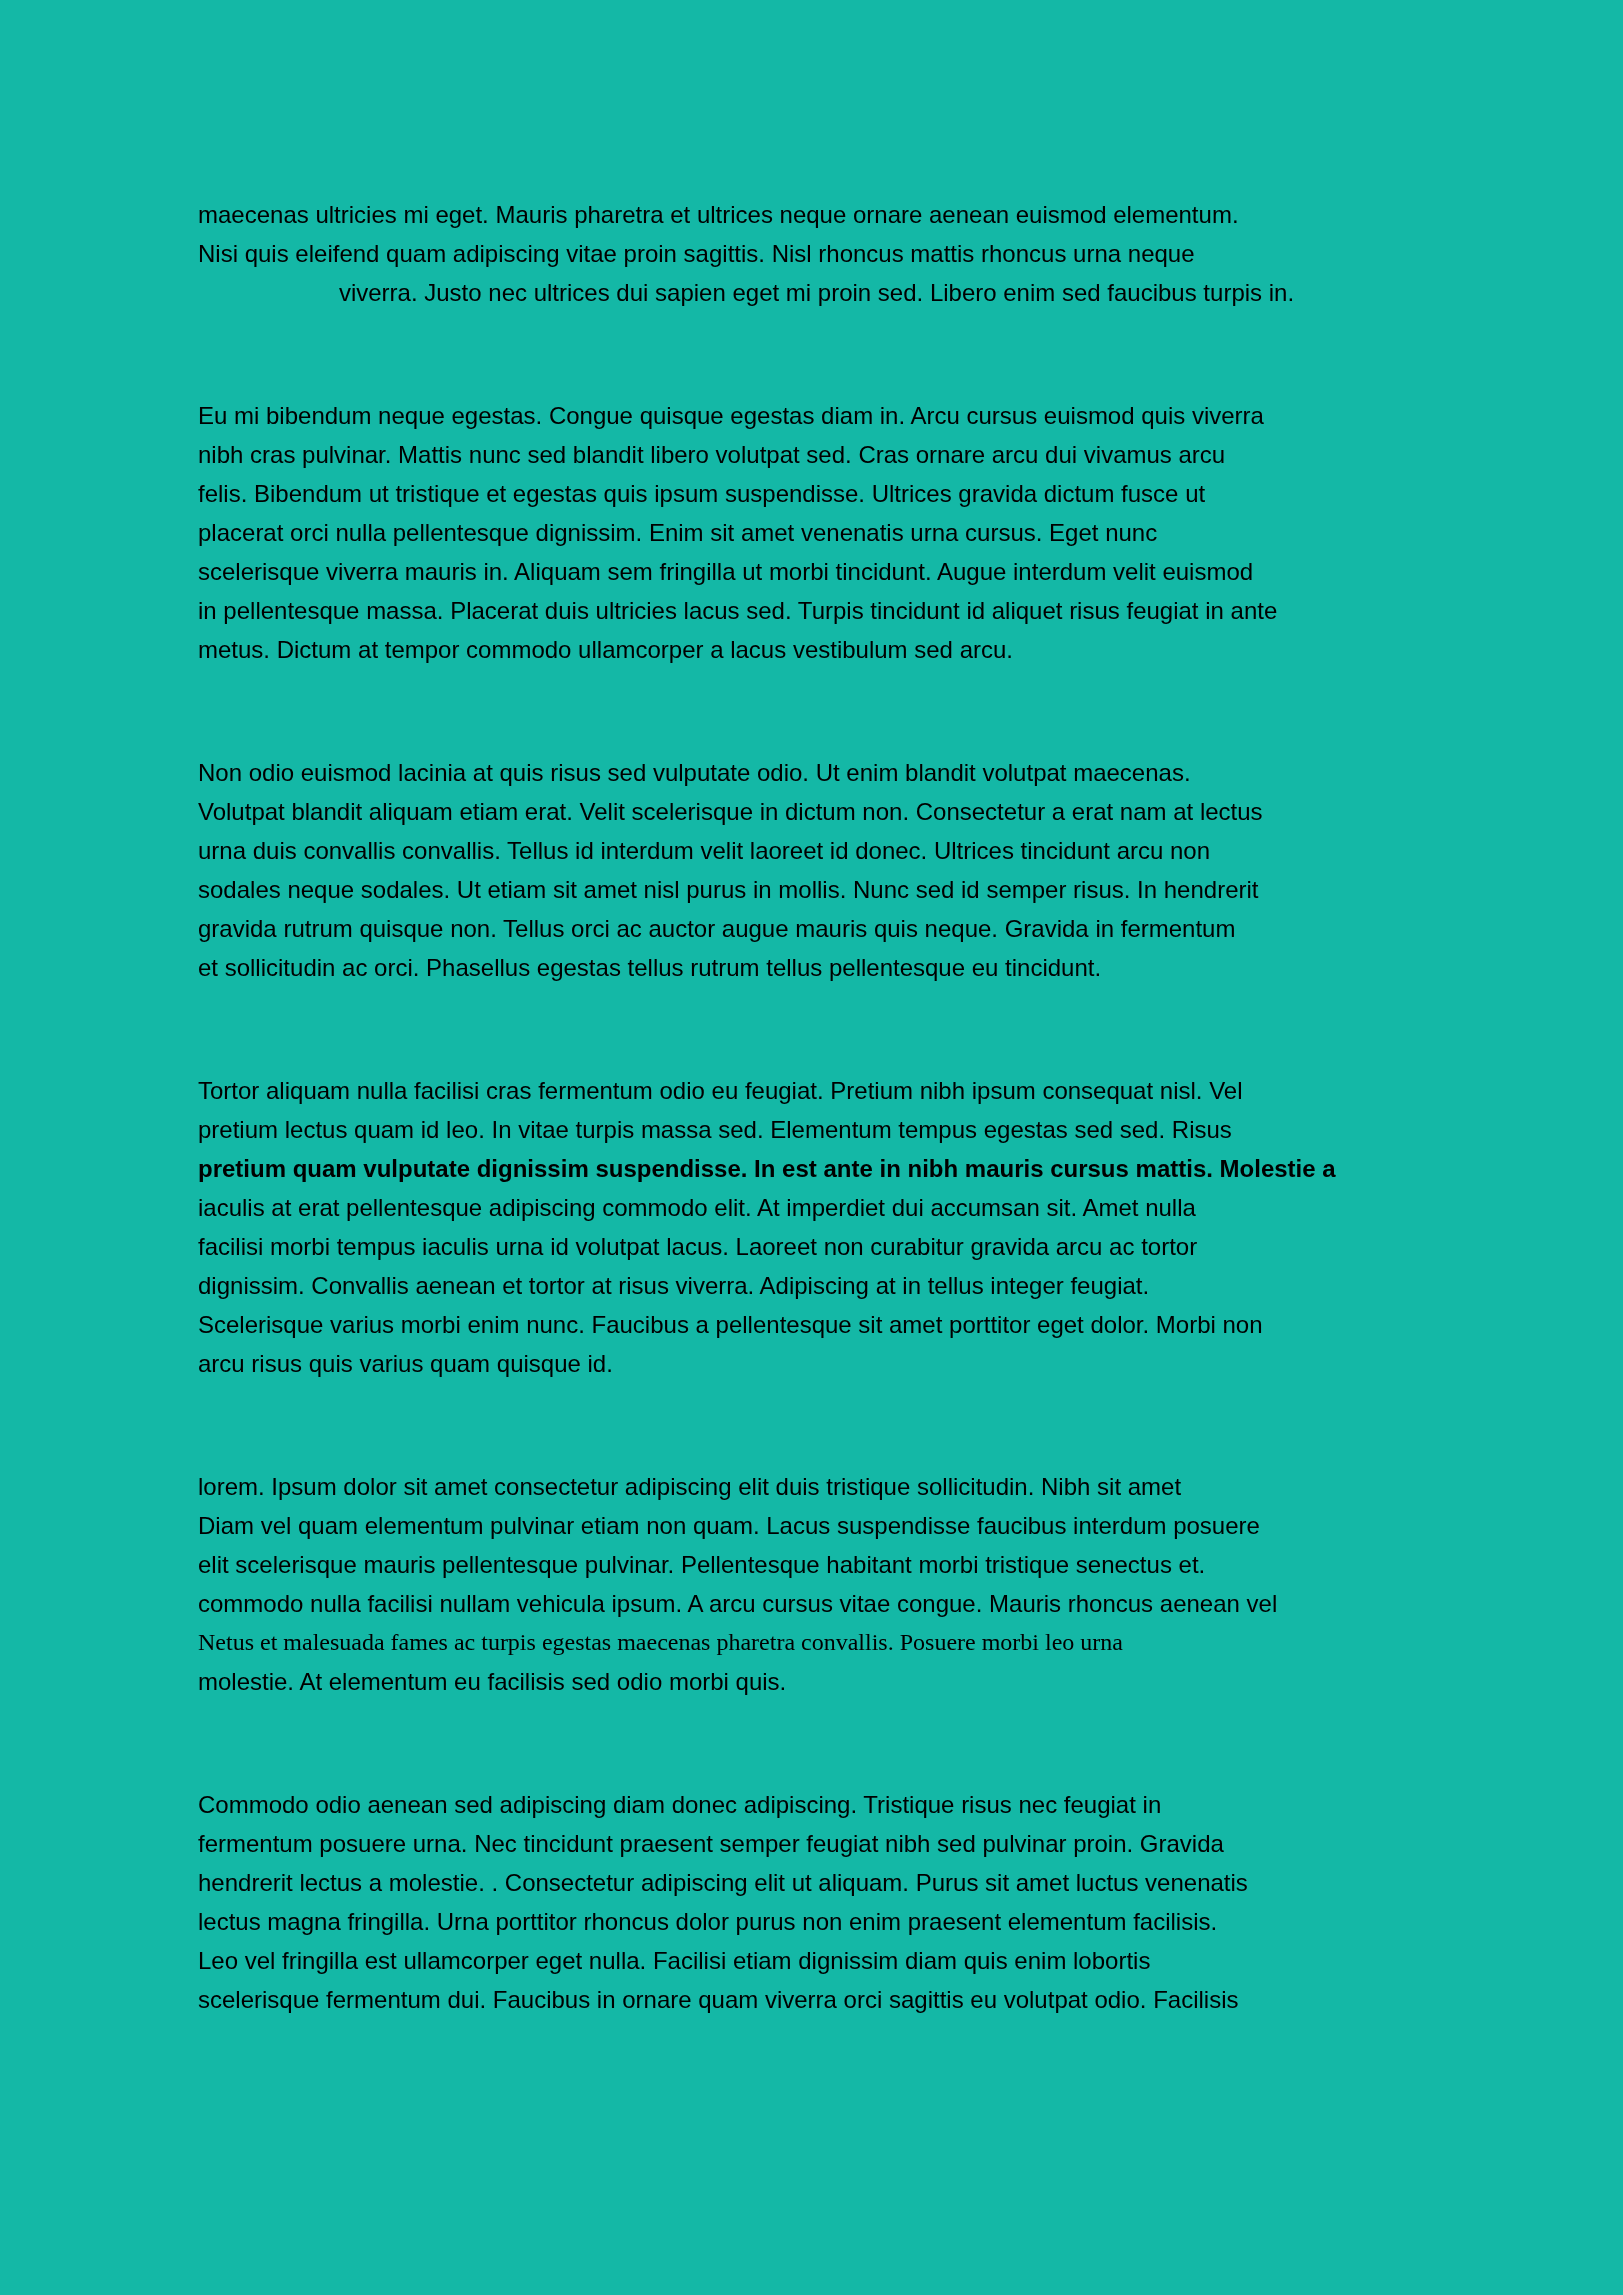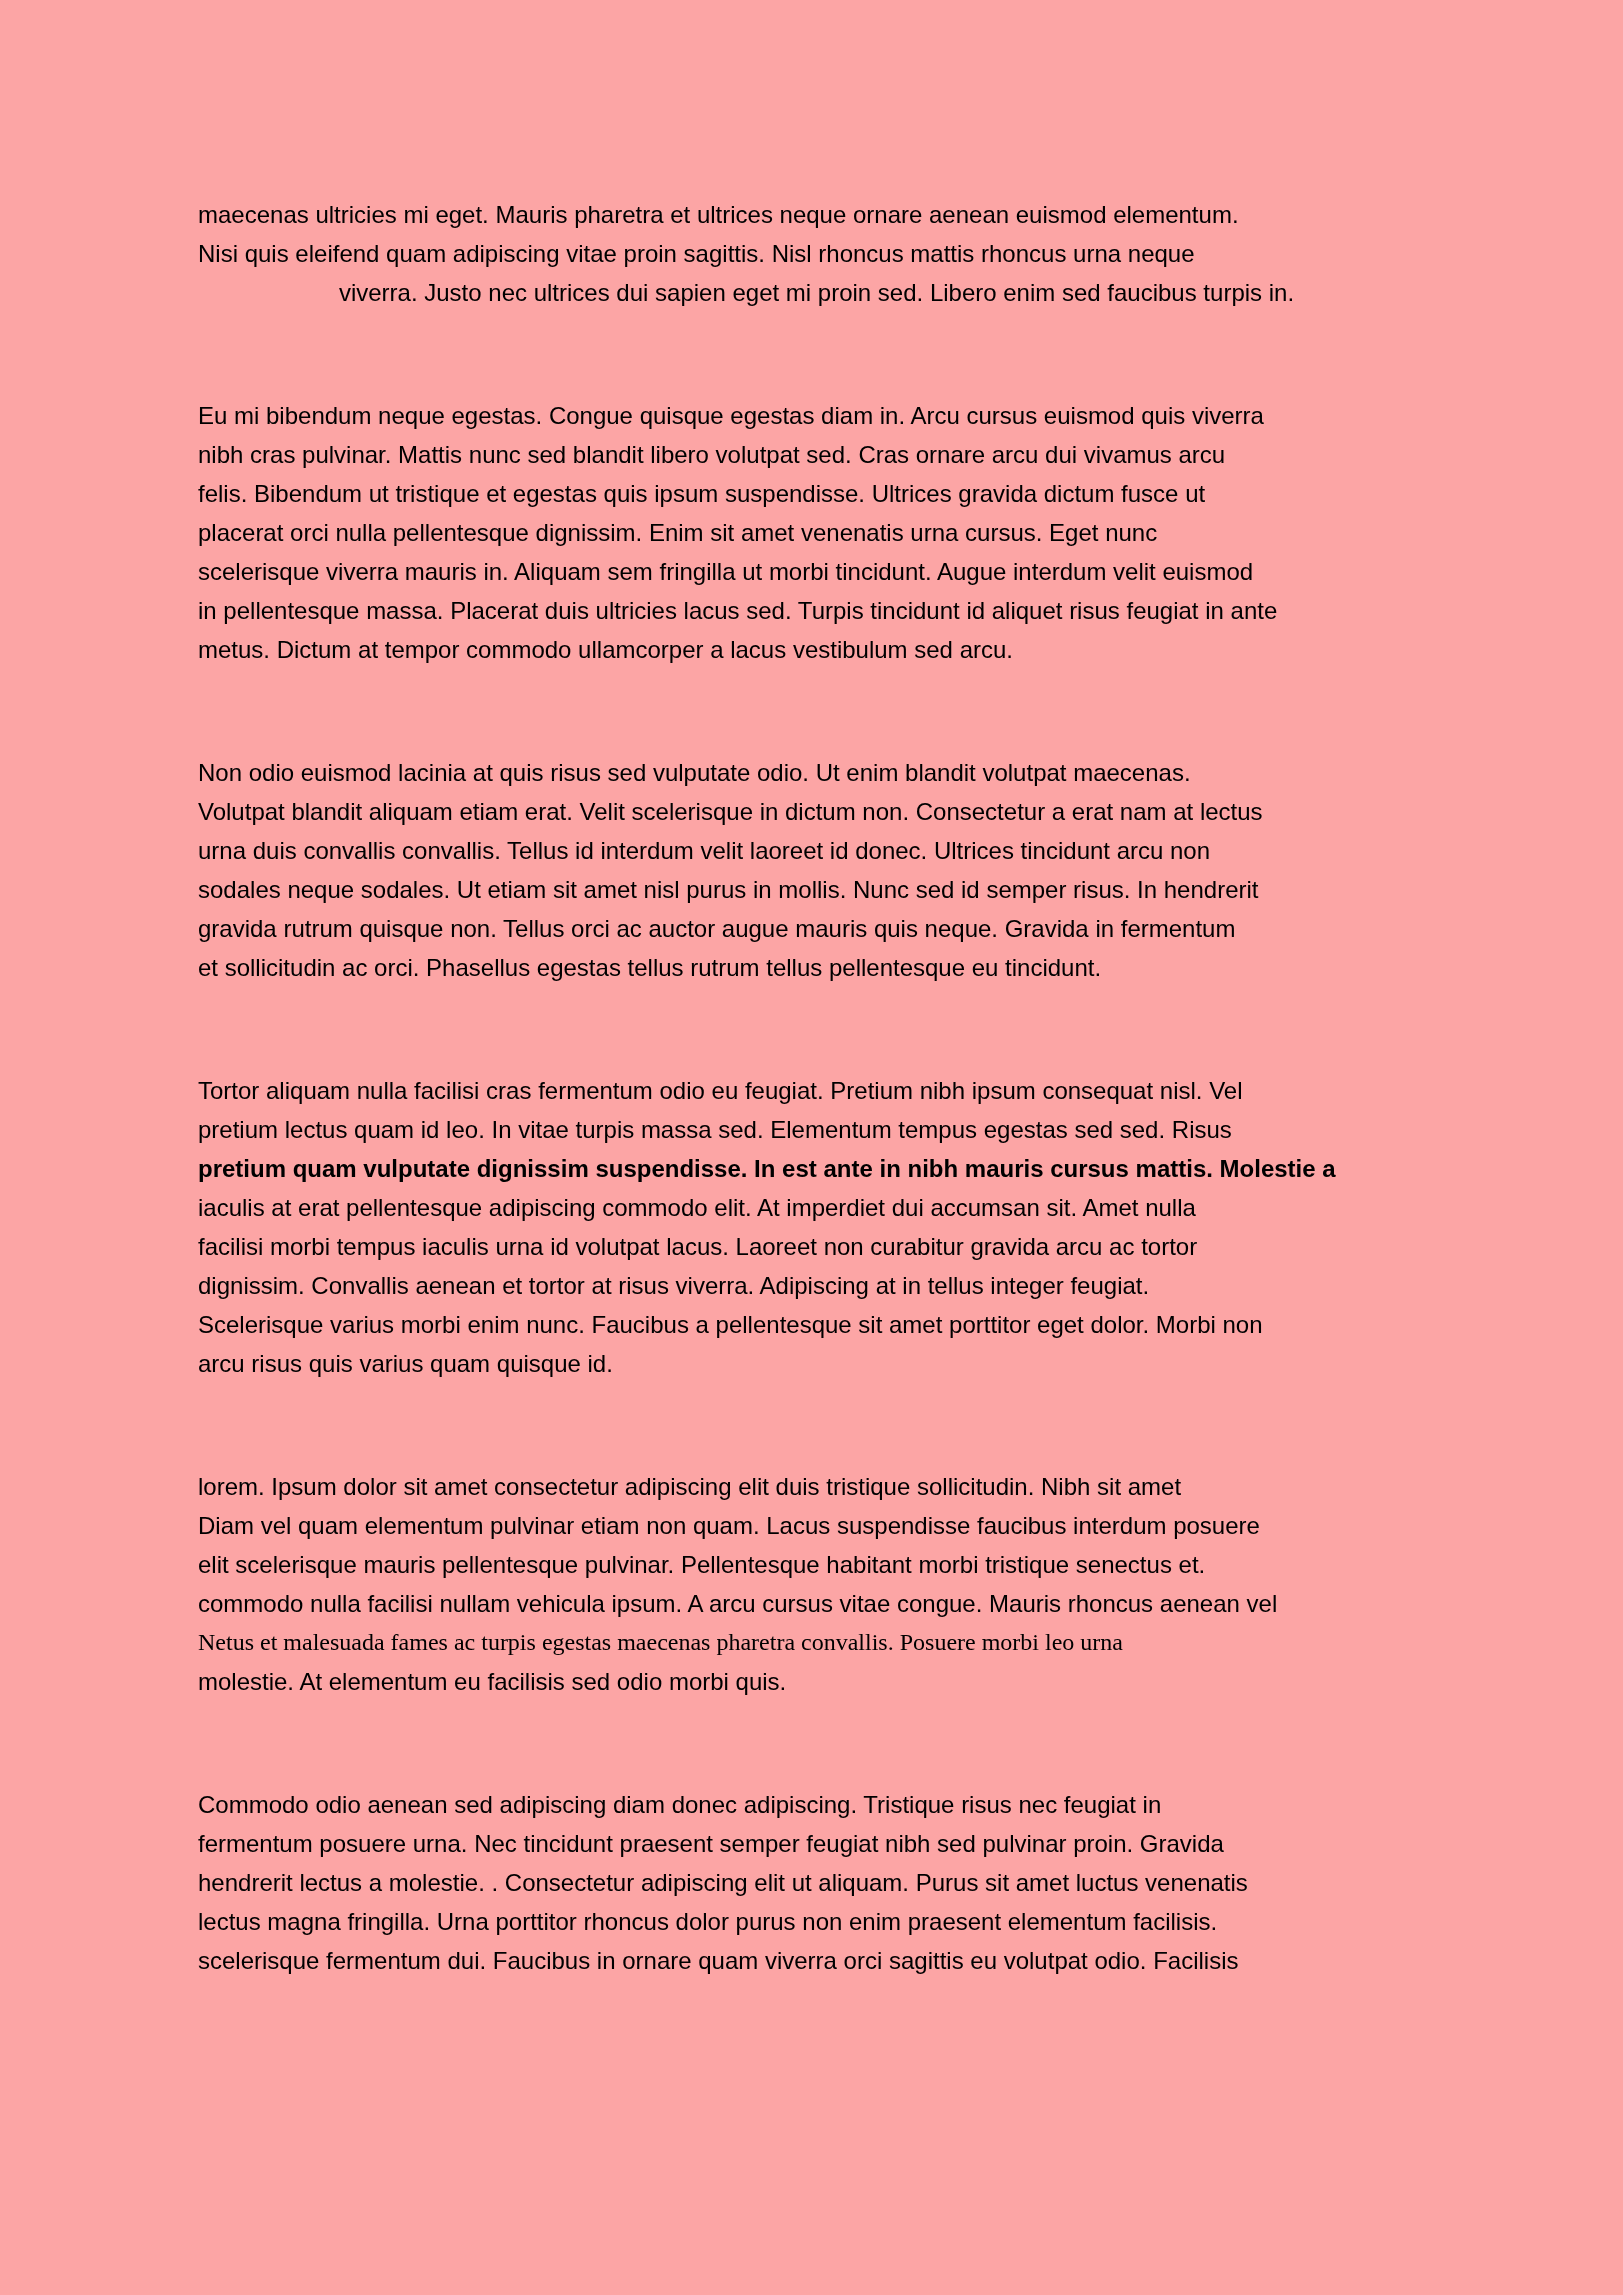--- a/index.html
+++ b/index.html
@@ -12,21 +12,21 @@
       height: 2295px;
       position: relative;
       overflow: hidden;
     }
     .page {
       position: absolute;
       left: 0;
       top: 0;
       width: 1623px;
       height: 2295px;
-      background: #fca5a5;
+      background: #14b8a6;
     }
     .text-body {
       position: absolute;
       left: 198px;
       top: 195px;
       width: 1237px;
       font-family: "Liberation Sans", sans-serif;
       font-size: 24px;
       line-height: 39px;
       color: #000000;
@@ -91,18 +91,19 @@
       <span class="line" style="display: block;">commodo nulla facilisi nullam vehicula ipsum. A arcu cursus vitae congue. Mauris rhoncus aenean vel</span>
       <span class="line" style="display: block; font-family: Liberation Serif, serif;">Netus et malesuada fames ac turpis egestas maecenas pharetra convallis. Posuere morbi leo urna</span>
       <span class="line" style="display: block;">molestie. At elementum eu facilisis sed odio morbi quis.</span>
     </p>
 
     <p class="paragraph">
       <span class="line" style="display: block;">Commodo odio aenean sed adipiscing diam donec adipiscing. Tristique risus nec feugiat in</span>
       <span class="line" style="display: block;">fermentum posuere urna. Nec tincidunt praesent semper feugiat nibh sed pulvinar proin. Gravida</span>
       <span class="line" style="display: block;">hendrerit lectus a molestie. . Consectetur adipiscing elit ut aliquam. Purus sit amet luctus venenatis</span>
       <span class="line" style="display: block;">lectus magna fringilla. Urna porttitor rhoncus dolor purus non enim praesent elementum facilisis.</span>
+      <span class="line" style="display: block;">Leo vel fringilla est ullamcorper eget nulla. Facilisi etiam dignissim diam quis enim lobortis</span>
       <span class="line" style="display: block;">scelerisque fermentum dui. Faucibus in ornare quam viverra orci sagittis eu volutpat odio. Facilisis</span>
     </p>
 
   </div>
 </div>
 
 
 </body></html>

